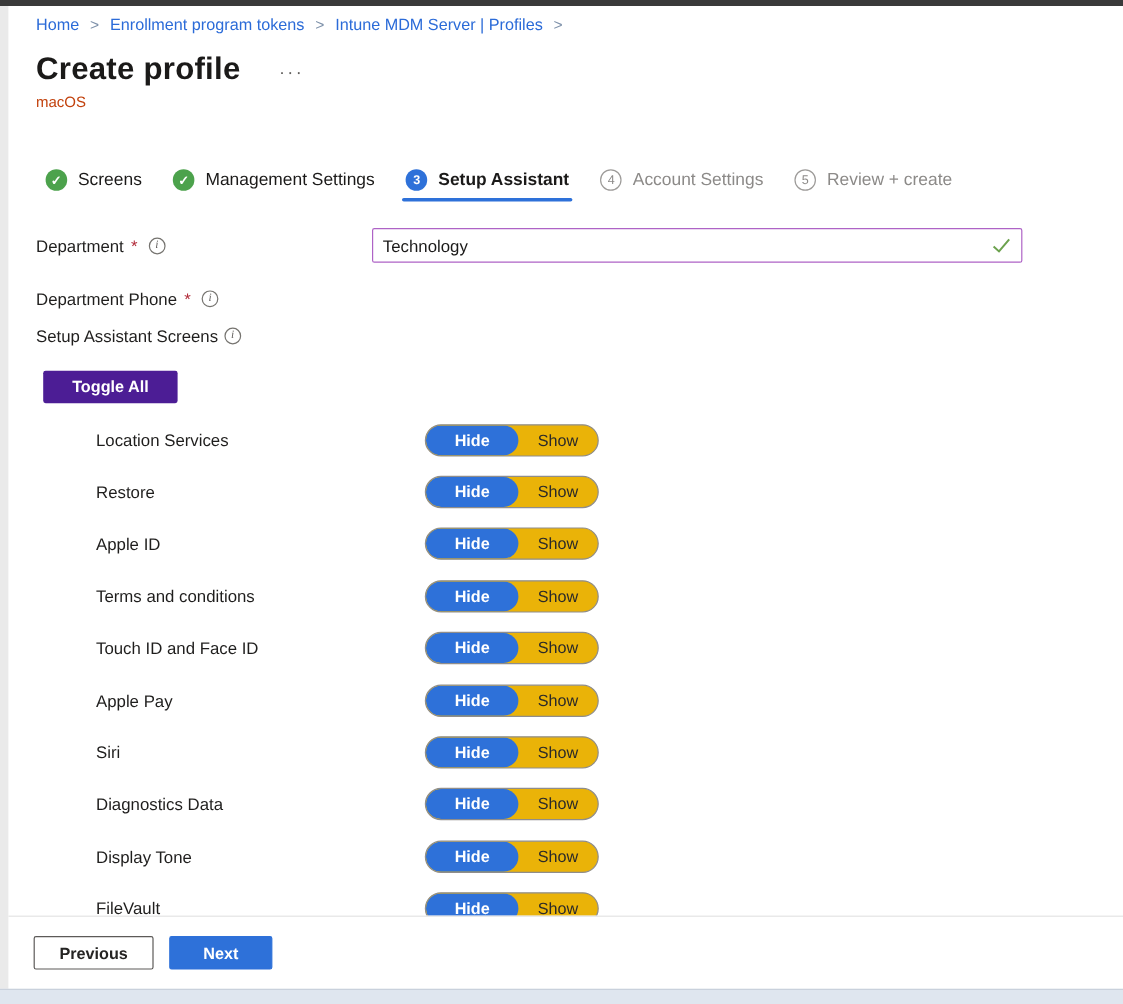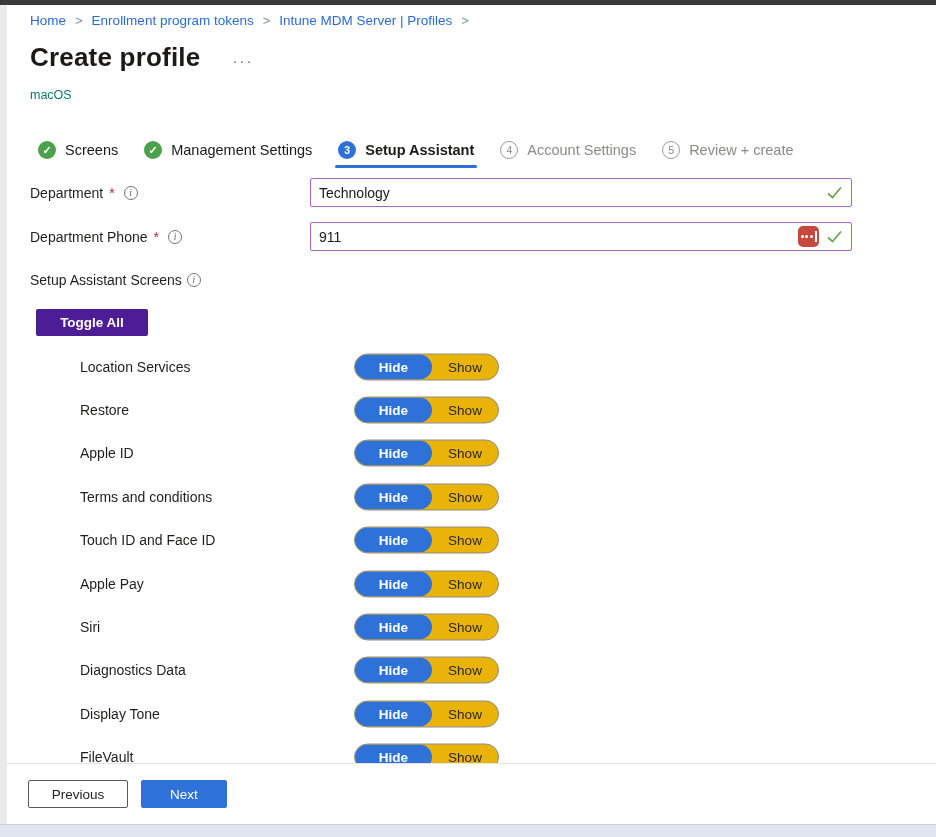--- a/index.html
+++ b/index.html
@@ -18,36 +18,36 @@
 
   
   .breadcrumb { position:absolute; left:30px; top:13px; font-size:13.5px; display:flex; align-items:center; }
   .breadcrumb a { color:#2b6bd8; text-decoration:none; cursor:pointer; }
   .breadcrumb .sep { color:#7d90a9; margin:0 9px; font-size:13px; }
 
   
   .title-row { position:absolute; left:30px; top:42px; display:flex; align-items:center; }
   .page-title { font-size:26px; font-weight:bold; color:#1b1a19; letter-spacing:0.2px; }
   .more-menu { margin-left:32px; color:#605e5c; font-size:15px; letter-spacing:2px; cursor:pointer; padding-top:6px; }
-  .subtitle { position:absolute; left:30px; top:88px; font-size:12.5px; color:#0f766e; }
+  .subtitle { position:absolute; left:30px; top:78px; font-size:12.5px; color:#c2410c; }
 
   
   .wizard { position:absolute; left:38px; top:135px; display:flex; gap:26px; align-items:center; height:30px; }
   .step { display:flex; align-items:center; gap:9px; font-size:14.5px; position:relative; cursor:pointer; white-space:nowrap; }
   .step-badge { width:18px; height:18px; border-radius:50%; display:flex; align-items:center; justify-content:center; flex:none; font-size:10.5px; }
   .step.complete .step-badge { background:#4ca24c; color:#fff; font-size:11px; font-weight:bold; }
   .step.complete .step-label { color:#1b1a19; }
   .step.active .step-badge { background:#2e71d9; color:#fff; font-weight:bold; }
   .step.active .step-label { color:#1b1a19; font-weight:bold; }
   .step.active::after { content:""; position:absolute; left:-3px; right:-3px; bottom:-9px; height:3px; background:#2e71d9; border-radius:2px; }
   .step.upcoming .step-badge { border:1px solid #9d9b99; color:#8c8a88; background:#fff; }
   .step.upcoming .step-label { color:#8c8a88; }
 
   
-  .field-row { position:absolute; left:30px; right:30px; height:29px; }
+  .field-row { position:absolute; left:30px; right:30px; height:29px;margin-top:12px; }
   .field-row.dept { top:178px; }
   .field-row.phone { top:222px; }
   .field-label { position:absolute; left:0; top:0; height:29px; display:flex; align-items:center; gap:5px; font-size:14px; color:#201f1e; }
   .req { color:#b12a38; margin-left:1px; }
   .info-icon { width:14px; height:14px; border-radius:50%; border:1px solid #75736f; color:#605e5c;
     font-size:9.5px; display:inline-flex; align-items:center; justify-content:center; margin-left:4px;
     font-family:"Liberation Serif", serif; font-style:italic; cursor:pointer; }
   .text-input { position:absolute; left:280px; top:0; width:542px; height:29px; border:1px solid #ae63c6;
     border-radius:2px; background:#fff; display:flex; align-items:center; padding:0 8px; font-size:14px; color:#1b1a19; }
   .input-value { flex:1; }
@@ -72,21 +72,21 @@
   .screen-label { position:absolute; left:6px; top:50%; transform:translateY(-50%); font-size:14px; color:#1f1e1d; }
   .pill { position:absolute; left:280px; top:50%; transform:translateY(-50%); width:145px; height:27px;
     border:1px solid #8f8d8b; border-radius:14px; background:#eab308; display:flex; align-items:stretch; overflow:hidden; cursor:pointer; }
   .pill .seg { display:flex; align-items:center; justify-content:center; font-size:13.5px; }
   .pill .seg.on { width:77px; background:#2e71d9; color:#fff; font-weight:bold; border-radius:14px; flex:none; }
   .pill .seg.off { flex:1; color:#2b2a29; }
 
   
   .footer { position:absolute; left:7px; right:0; top:763px; height:61px; background:#ffffff;
     border-top:1px solid #e4e4e4; z-index:40; display:flex; align-items:center; padding-left:21px; gap:13px; }
-  .btn { height:28px; border-radius:2px; font-size:13.5px; font-weight:normal; cursor:pointer;
+  .btn { height:28px; border-radius:2px; font-size:13.5px; font-weight:bold; cursor:pointer;
     font-family:"Liberation Sans", sans-serif; }
   .btn-secondary { width:100px; background:#fff; border:1px solid #5c5a58; color:#252423; }
   .btn-primary { width:86px; background:#2e71d9; border:1px solid #2e71d9; color:#fff; }
 </style>
 </head>
 <body>
 
 <div class="top-edge"></div>
 <div class="left-edge"></div>
 
@@ -143,34 +143,20 @@
     </span>
   </div>
 </div>
 
 <div class="field-row phone">
   <div class="field-label">
     <span>Department Phone</span>
       <span class="req">*</span>
     <span class="info-icon">i</span>
   </div>
-  <div class="text-input">
-    <span class="input-value">911</span>
-    <span class="input-icons">
-      <span class="ext-badge">
-        <span class="dot"></span>
-          <span class="dot"></span>
-          <span class="dot"></span>
-          <span class="bar"></span>
-      </span>
-      <svg class="valid-check" viewBox="0 0 17 17">
-          <path d="M2 9.5 L6.5 13.5 L15 3.5" stroke="#6ca24e" stroke-width="1.7" fill="none"></path>
-        </svg>
-    </span>
-  </div>
 </div>
 
 <div class="section-label">
   <span>Setup Assistant Screens</span>
   <span class="info-icon">i</span>
 </div>
 
 <button class="toggle-all-btn">Toggle All</button>
 
 <div class="screens" id="screens">

